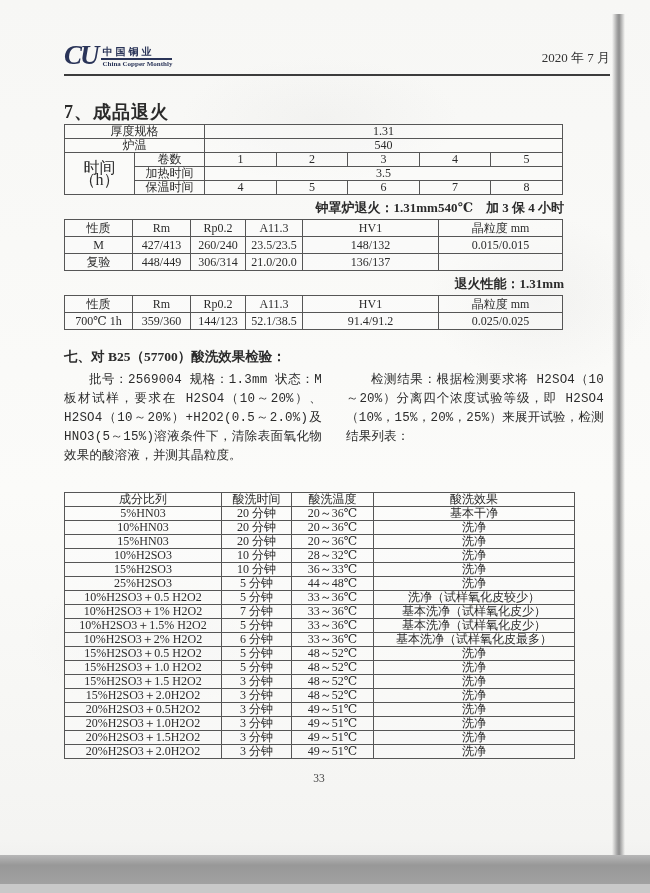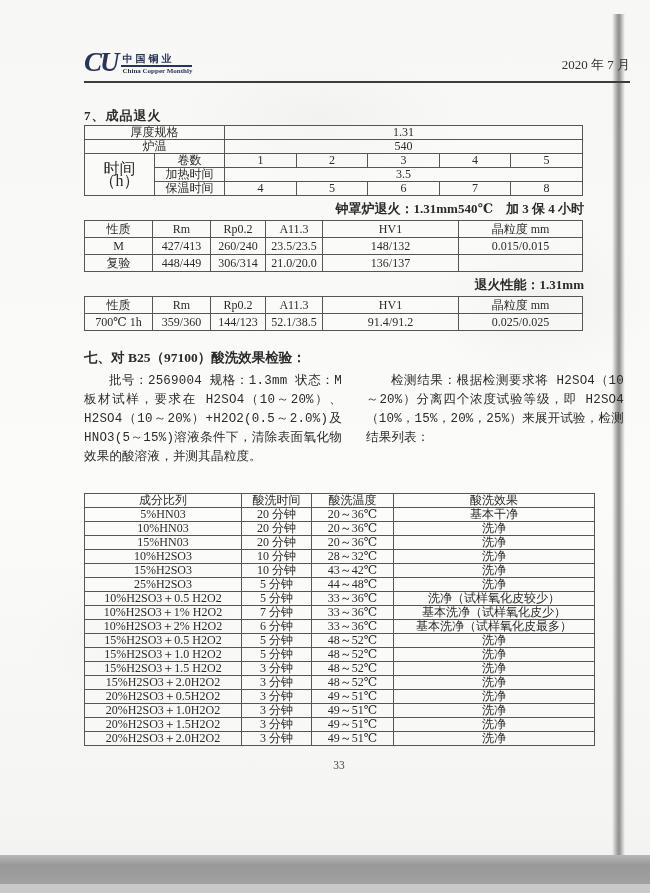--- a/index.html
+++ b/index.html
@@ -18,33 +18,33 @@
   .edge-right {
     position:absolute; top:14px; left:612px; width:13px; height:842px;
     background:linear-gradient(to right, rgba(130,130,130,0) 0%, #a2a2a2 40%, #8e8e8e 55%, rgba(140,140,140,0) 100%);
   }
   .edge-bottom {
     position:absolute; left:0; bottom:9px; width:650px; height:29px;
     background:linear-gradient(180deg,#b7b7b7 0%, #989898 35%, #a1a1a1 100%);
   }
   .edge-bottom-under { position:absolute; left:0; bottom:0; width:650px; height:9px; background:#c9c9c9; }
 
-  .content { position:absolute; left:64px; top:11px; width:546px;margin-left:20px; }
+  .content { position:absolute; left:64px; top:4px; width:546px; }
 
   
   .hdr { margin-top:40px; display:flex; justify-content:space-between; align-items:flex-end;
          border-bottom:2px solid #3c3c3c; padding-bottom:5px; }
   .logo { display:flex; align-items:flex-start; color:#2a3458; }
   .logo-cu { font-style:italic; font-weight:bold; font-size:27px; line-height:22px; letter-spacing:-2px; }
   .logo-right { margin-left:3px; margin-top:2px; }
   .logo-cn { font-size:10px; font-weight:bold; letter-spacing:3px; border-bottom:2px solid #2a3458; padding:0 2px 1px 2px; line-height:11px; }
   .logo-en { font-size:7px; font-weight:bold; letter-spacing:0; line-height:9px; padding-left:2px; }
   .hdr-date { font-size:13px; color:#333; padding-bottom:2px; }
 
-  .h7 { margin-top:24px; font-size:13px; font-weight:bold; letter-spacing:1px; }
+  .h7 { margin-top:24px; font-size:18px; font-weight:bold; letter-spacing:1px; }
 
   .tbl-title { width:500px; text-align:center; font-size:13.5px; font-weight:bold; margin-top:12px; margin-bottom:2px; }
   .tbl-caption { width:500px; text-align:right; font-size:13px; font-weight:bold; margin-top:4px; margin-bottom:2px; }
 
   table { border-collapse:collapse; table-layout:fixed; background:rgba(255,255,255,0.25); }
   td, th { border:1px solid #565656; font-size:12px; font-weight:normal; text-align:center;
            padding:0 2px; height:15px; line-height:13px; overflow:hidden; white-space:nowrap; }
   .t-process { width:498px; }
   .t-process td { height:14px; }
   .t-props { width:498px; }
@@ -197,21 +197,21 @@
             <td>700℃ 1h</td>
             <td>359/360</td>
             <td>144/123</td>
             <td>52.1/38.5</td>
             <td>91.4/91.2</td>
             <td>0.025/0.025</td>
           </tr>
         </tbody>
     </table>
 
-    <div class="h-acid">七、对 B25（97100）酸洗效果检验：</div>
+    <div class="h-acid">七、对 B25（57700）酸洗效果检验：</div>
     <div class="cols">
       <div class="col">批号：2569004 规格：1.3mm 状态：M 板材试样，要求在 H2SO4（10～20%）、H2SO4（10～20%）+H2O2(0.5～2.0%)及 HNO3(5～15%)溶液条件下，清除表面氧化物效果的酸溶液，并测其晶粒度。</div>
       <div class="col">检测结果：根据检测要求将 H2SO4（10～20%）分离四个浓度试验等级，即 H2SO4（10%，15%，20%，25%）来展开试验，检测结果列表：</div>
     </div>
 
     <table class="t-acid">
       <colgroup>
           <col style="width:157px">
           <col style="width:70px">
           <col style="width:82px">
@@ -251,21 +251,21 @@
           <tr>
             <td>10%H2SO3</td>
             <td>10 分钟</td>
             <td>28～32℃</td>
             <td>洗净</td>
           </tr>
 
           <tr>
             <td>15%H2SO3</td>
             <td>10 分钟</td>
-            <td>43～42℃</td>
+            <td>36～33℃</td>
             <td>洗净</td>
           </tr>
 
 
           <tr>
             <td>25%H2SO3</td>
             <td>5 分钟</td>
             <td>44～48℃</td>
             <td>洗净</td>
           </tr>
@@ -277,20 +277,26 @@
             <td>洗净（试样氧化皮较少）</td>
           </tr>
 
           <tr>
             <td>10%H2SO3＋1% H2O2</td>
             <td>7 分钟</td>
             <td>33～36℃</td>
             <td>基本洗净（试样氧化皮少）</td>
           </tr>
 
+          <tr>
+            <td>10%H2SO3＋1.5% H2O2</td>
+            <td>5 分钟</td>
+            <td>33～36℃</td>
+            <td>基本洗净（试样氧化皮少）</td>
+          </tr>
 
           <tr>
             <td>10%H2SO3＋2% H2O2</td>
             <td>6 分钟</td>
             <td>33～36℃</td>
             <td>基本洗净（试样氧化皮最多）</td>
           </tr>
 
           <tr>
             <td>15%H2SO3＋0.5 H2O2</td>

